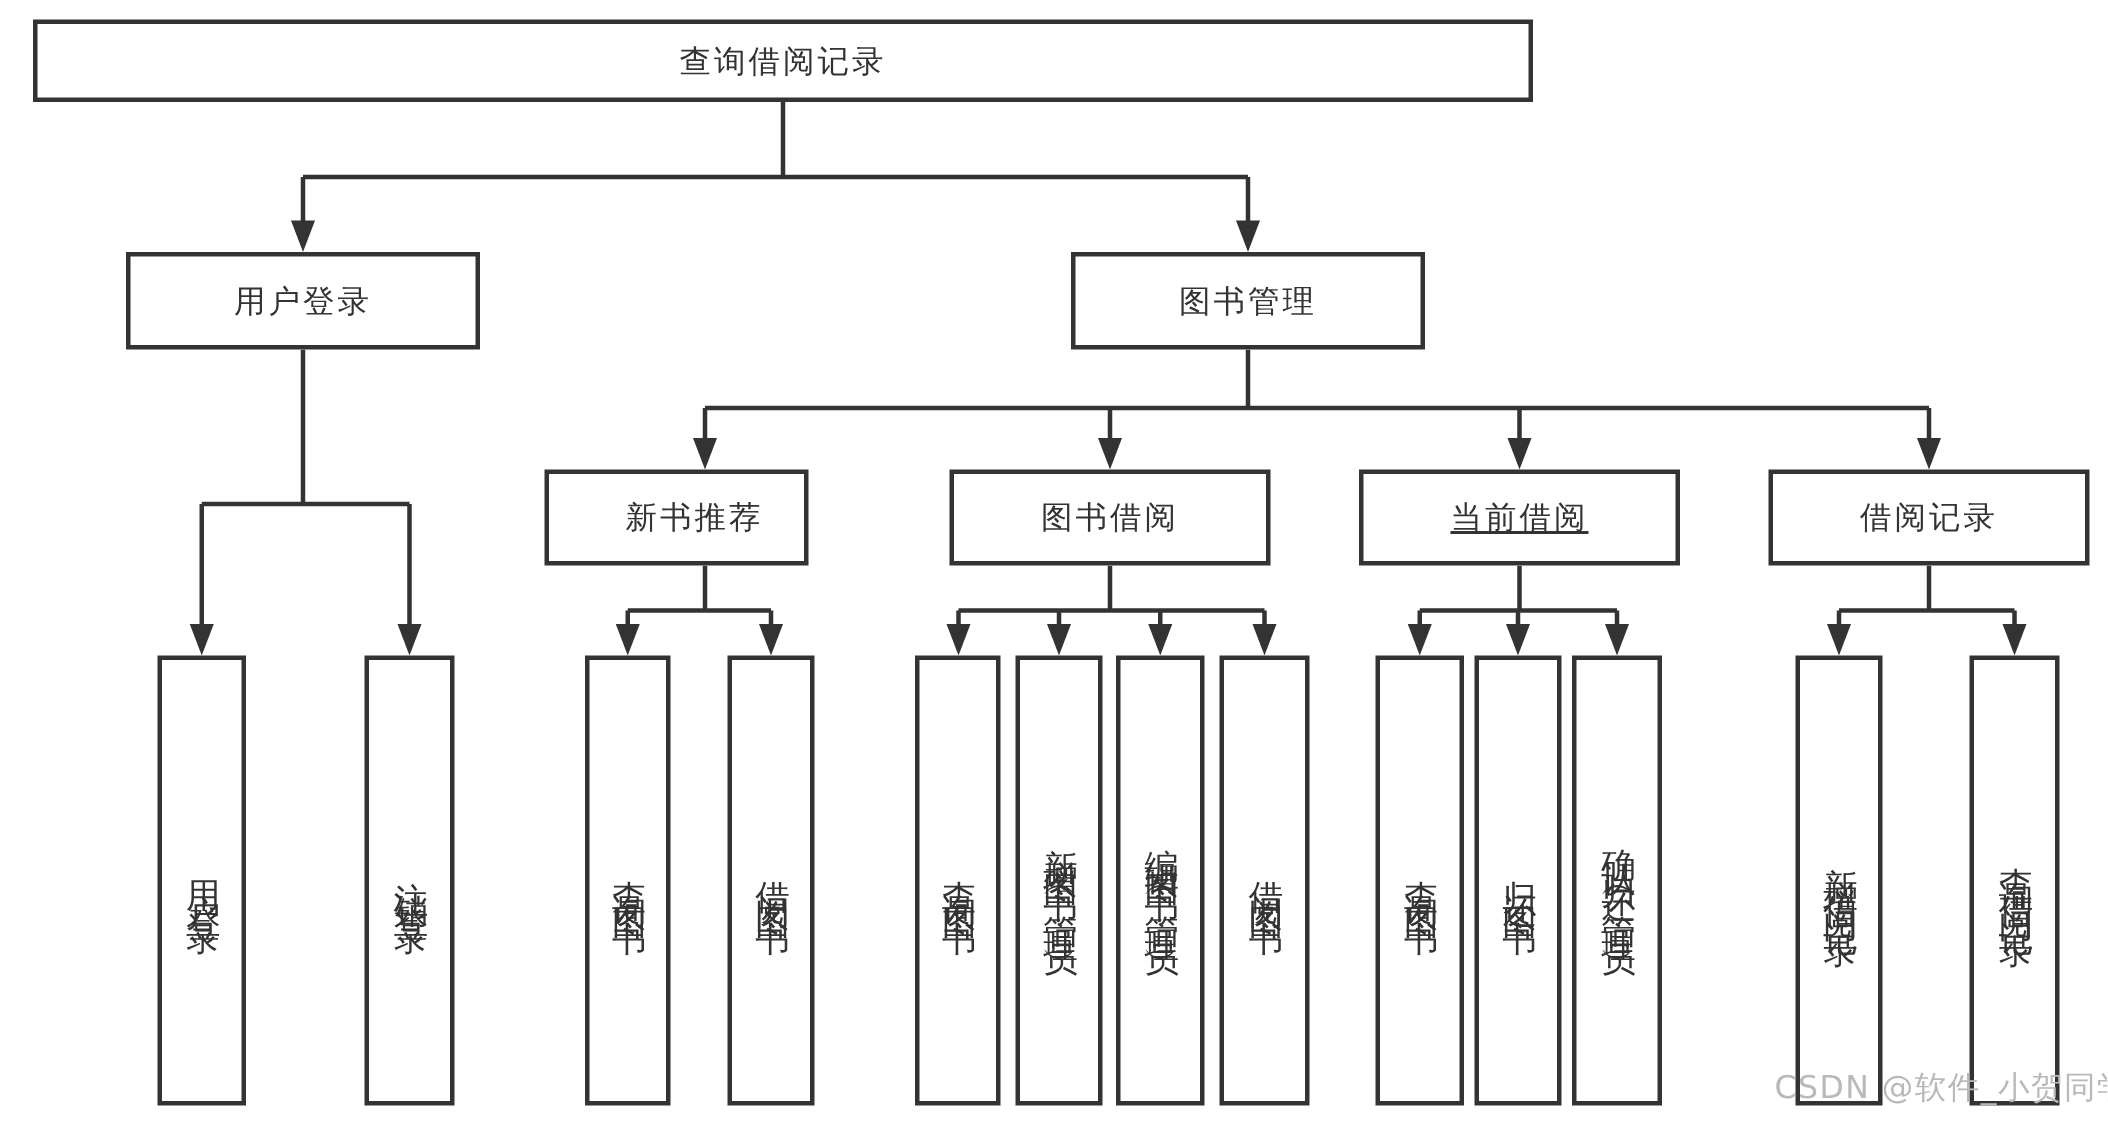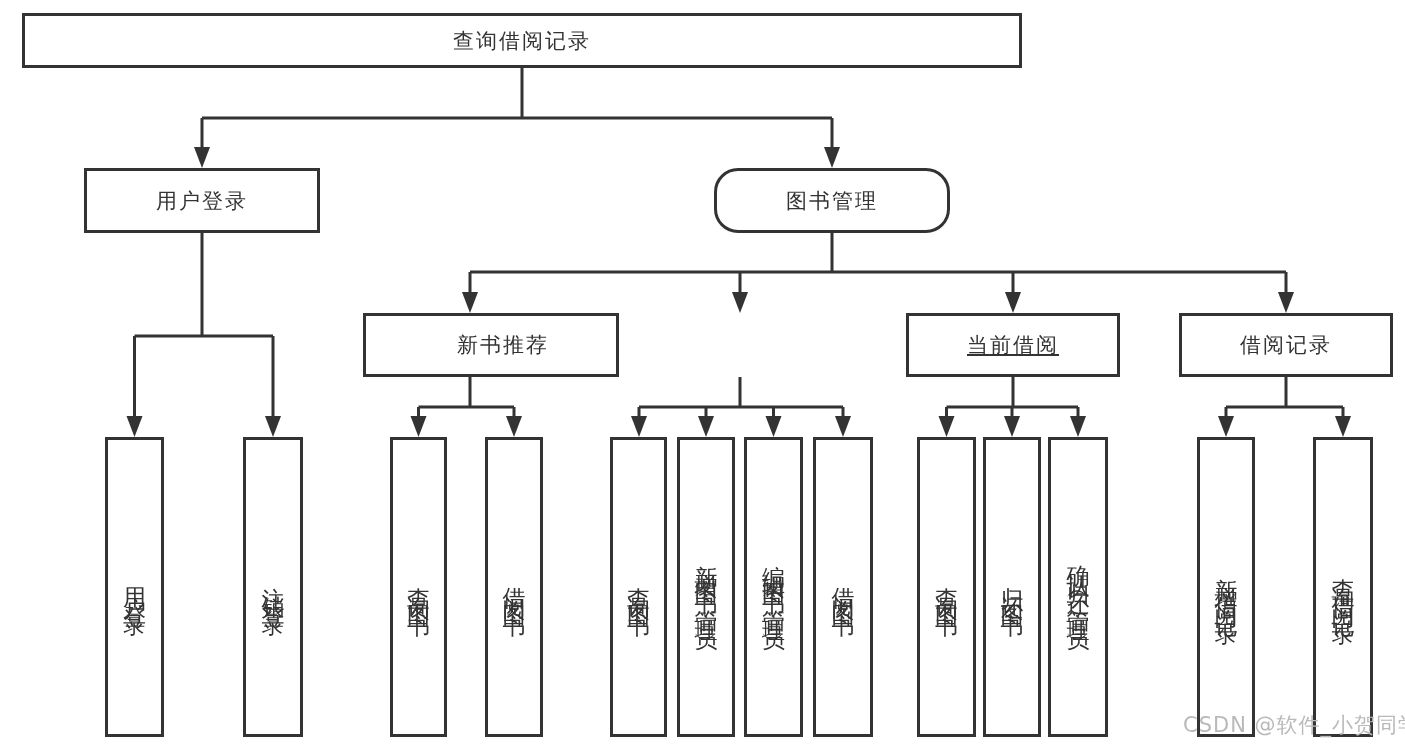--- a/index.html
+++ b/index.html
@@ -77,26 +77,29 @@
     </g>
   </svg>
 
   <div class="box h" style="left:22px;top:13px;width:1000px;height:55px;">
     <span>查询借阅记录</span>
   </div>
 
   <div class="box h" style="left:84px;top:168px;width:236px;height:65px;">
     <span>用户登录</span>
   </div>
-  <div class="box h" style="left:714px;top:168px;width:236px;height:65px;border-radius:24px;">
+  <div class="box h" style="left:714px;top:168px;width:236px;height:65px;">
     <span>图书管理</span>
   </div>
 
-  <div class="box h" style="left:363px;top:313px;width:256px;height:64px;padding-left:24px;">
+  <div class="box h" style="left:363px;top:313px;width:176px;height:64px;padding-left:24px;">
     <span>新书推荐</span>
+  </div>
+  <div class="box h" style="left:633px;top:313px;width:214px;height:64px;">
+    <span>图书借阅</span>
   </div>
   <div class="box h" style="left:906px;top:313px;width:214px;height:64px;text-decoration:underline;">
     <span>当前借阅</span>
   </div>
   <div class="box h" style="left:1179px;top:313px;width:214px;height:64px;">
     <span>借阅记录</span>
   </div>
 
   <div class="box v" style="left:105px;top:437px;width:59px;height:300px;">
     <span>用户登录</span>

